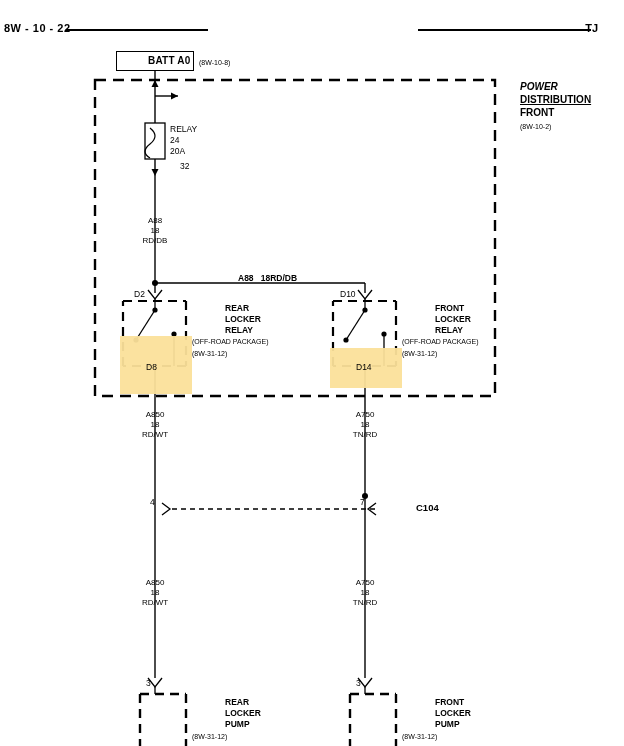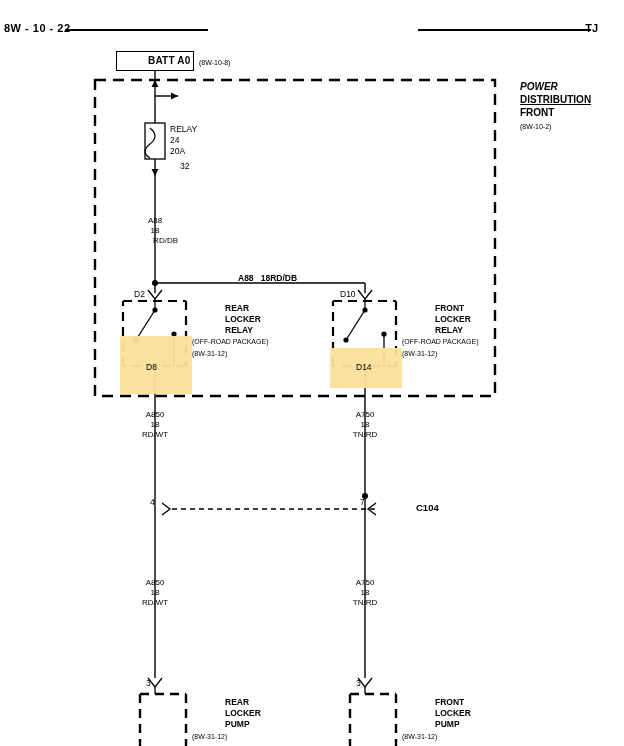--- a/index.html
+++ b/index.html
@@ -202,21 +202,21 @@
   <div class="lbl" style="left:170px; top:128px;">20A</div>
   <div class="lbl" style="left:133px; top:143px;margin-left:47px;">32</div>
 
   <div class="lbl big" style="left:520px; top:63px;font-style:italic;">POWER</div>
   <div class="lbl big" style="left:520px; top:76px;text-decoration:underline;">DISTRIBUTION</div>
   <div class="lbl big" style="left:520px; top:89px;">FRONT</div>
   <div class="lbl sm" style="left:520px; top:104px;">(8W-10-2)</div>
 
   <div class="wirelbl" style="left:132px; top:198px; width:46px;">A88</div>
   <div class="wirelbl" style="left:132px; top:208px; width:46px;">18</div>
-  <div class="wirelbl" style="left:132px; top:218px; width:46px;text-align:right;">RD/DB</div>
+  <div class="wirelbl" style="left:132px; top:218px; width:46px;">RD/DB</div>
 
   <div class="lbl" style="left:238px; top:255px;font-weight:bold;">A88   18RD/DB</div>
 
   <div class="lbl" style="left:134px; top:271px;">D2</div>
   <div class="lbl b" style="left:192px; top:285px;">REAR</div>
   <div class="lbl b" style="left:192px; top:296px;">LOCKER</div>
   <div class="lbl b" style="left:192px; top:307px;">RELAY</div>
   <div class="lbl sm" style="left:192px; top:319px;">(OFF-ROAD PACKAGE)</div>
   <div class="lbl sm" style="left:192px; top:331px;">(8W-31-12)</div>
   <div class="lbl" style="left:146px; top:344px;">D8</div>

